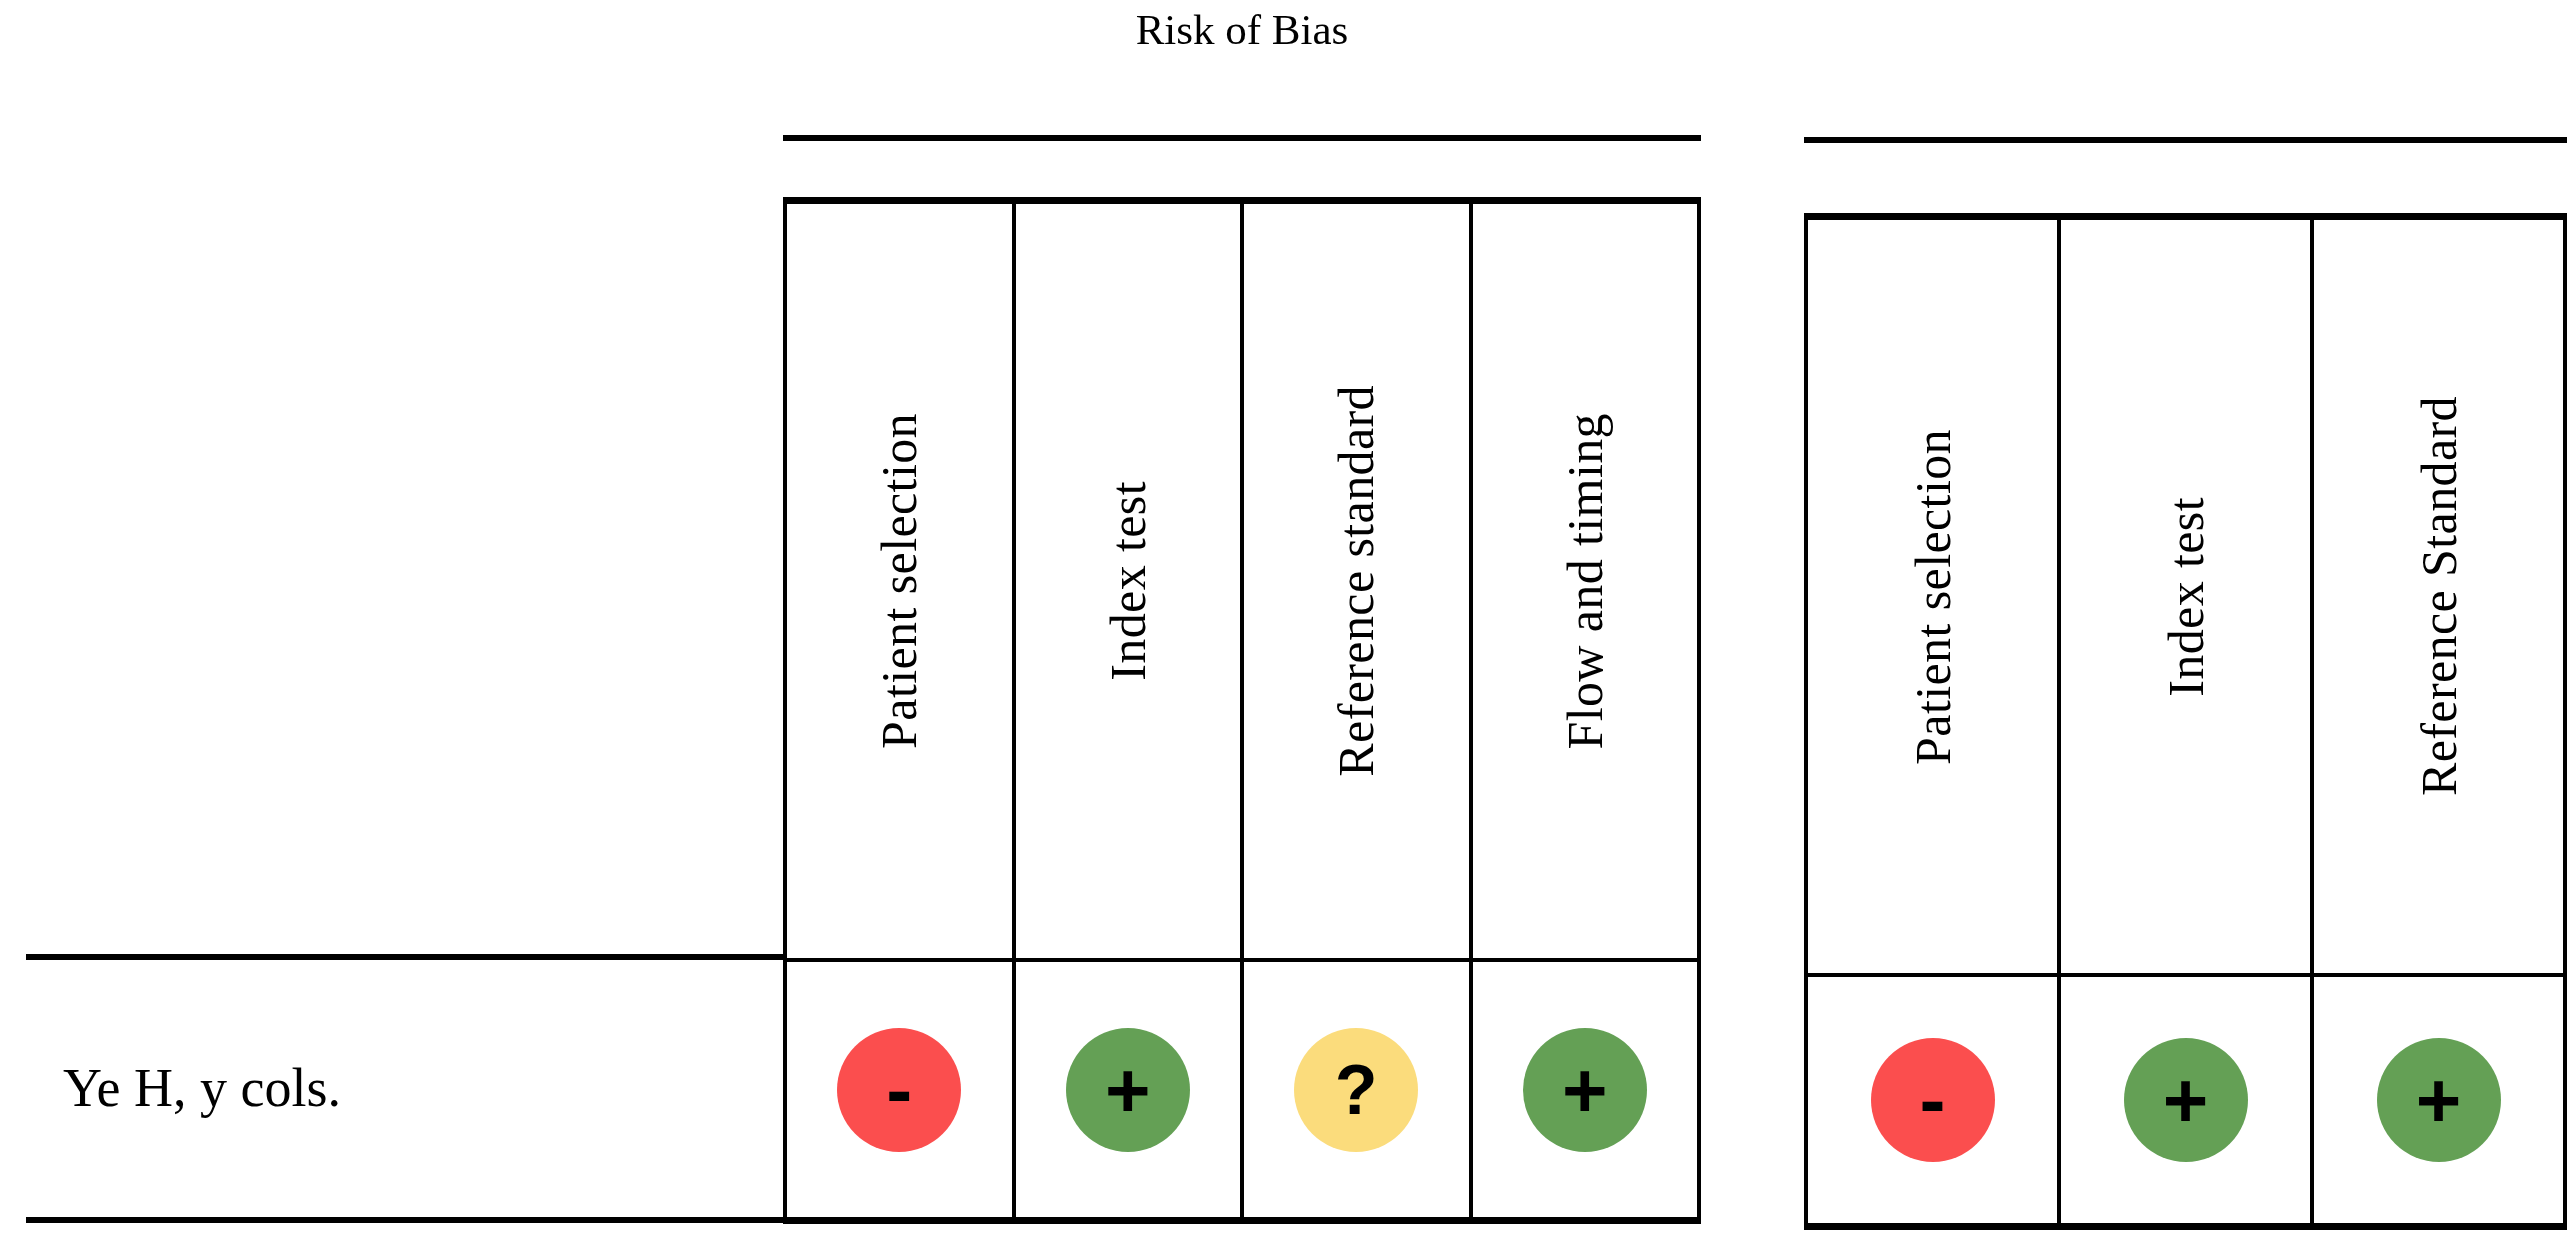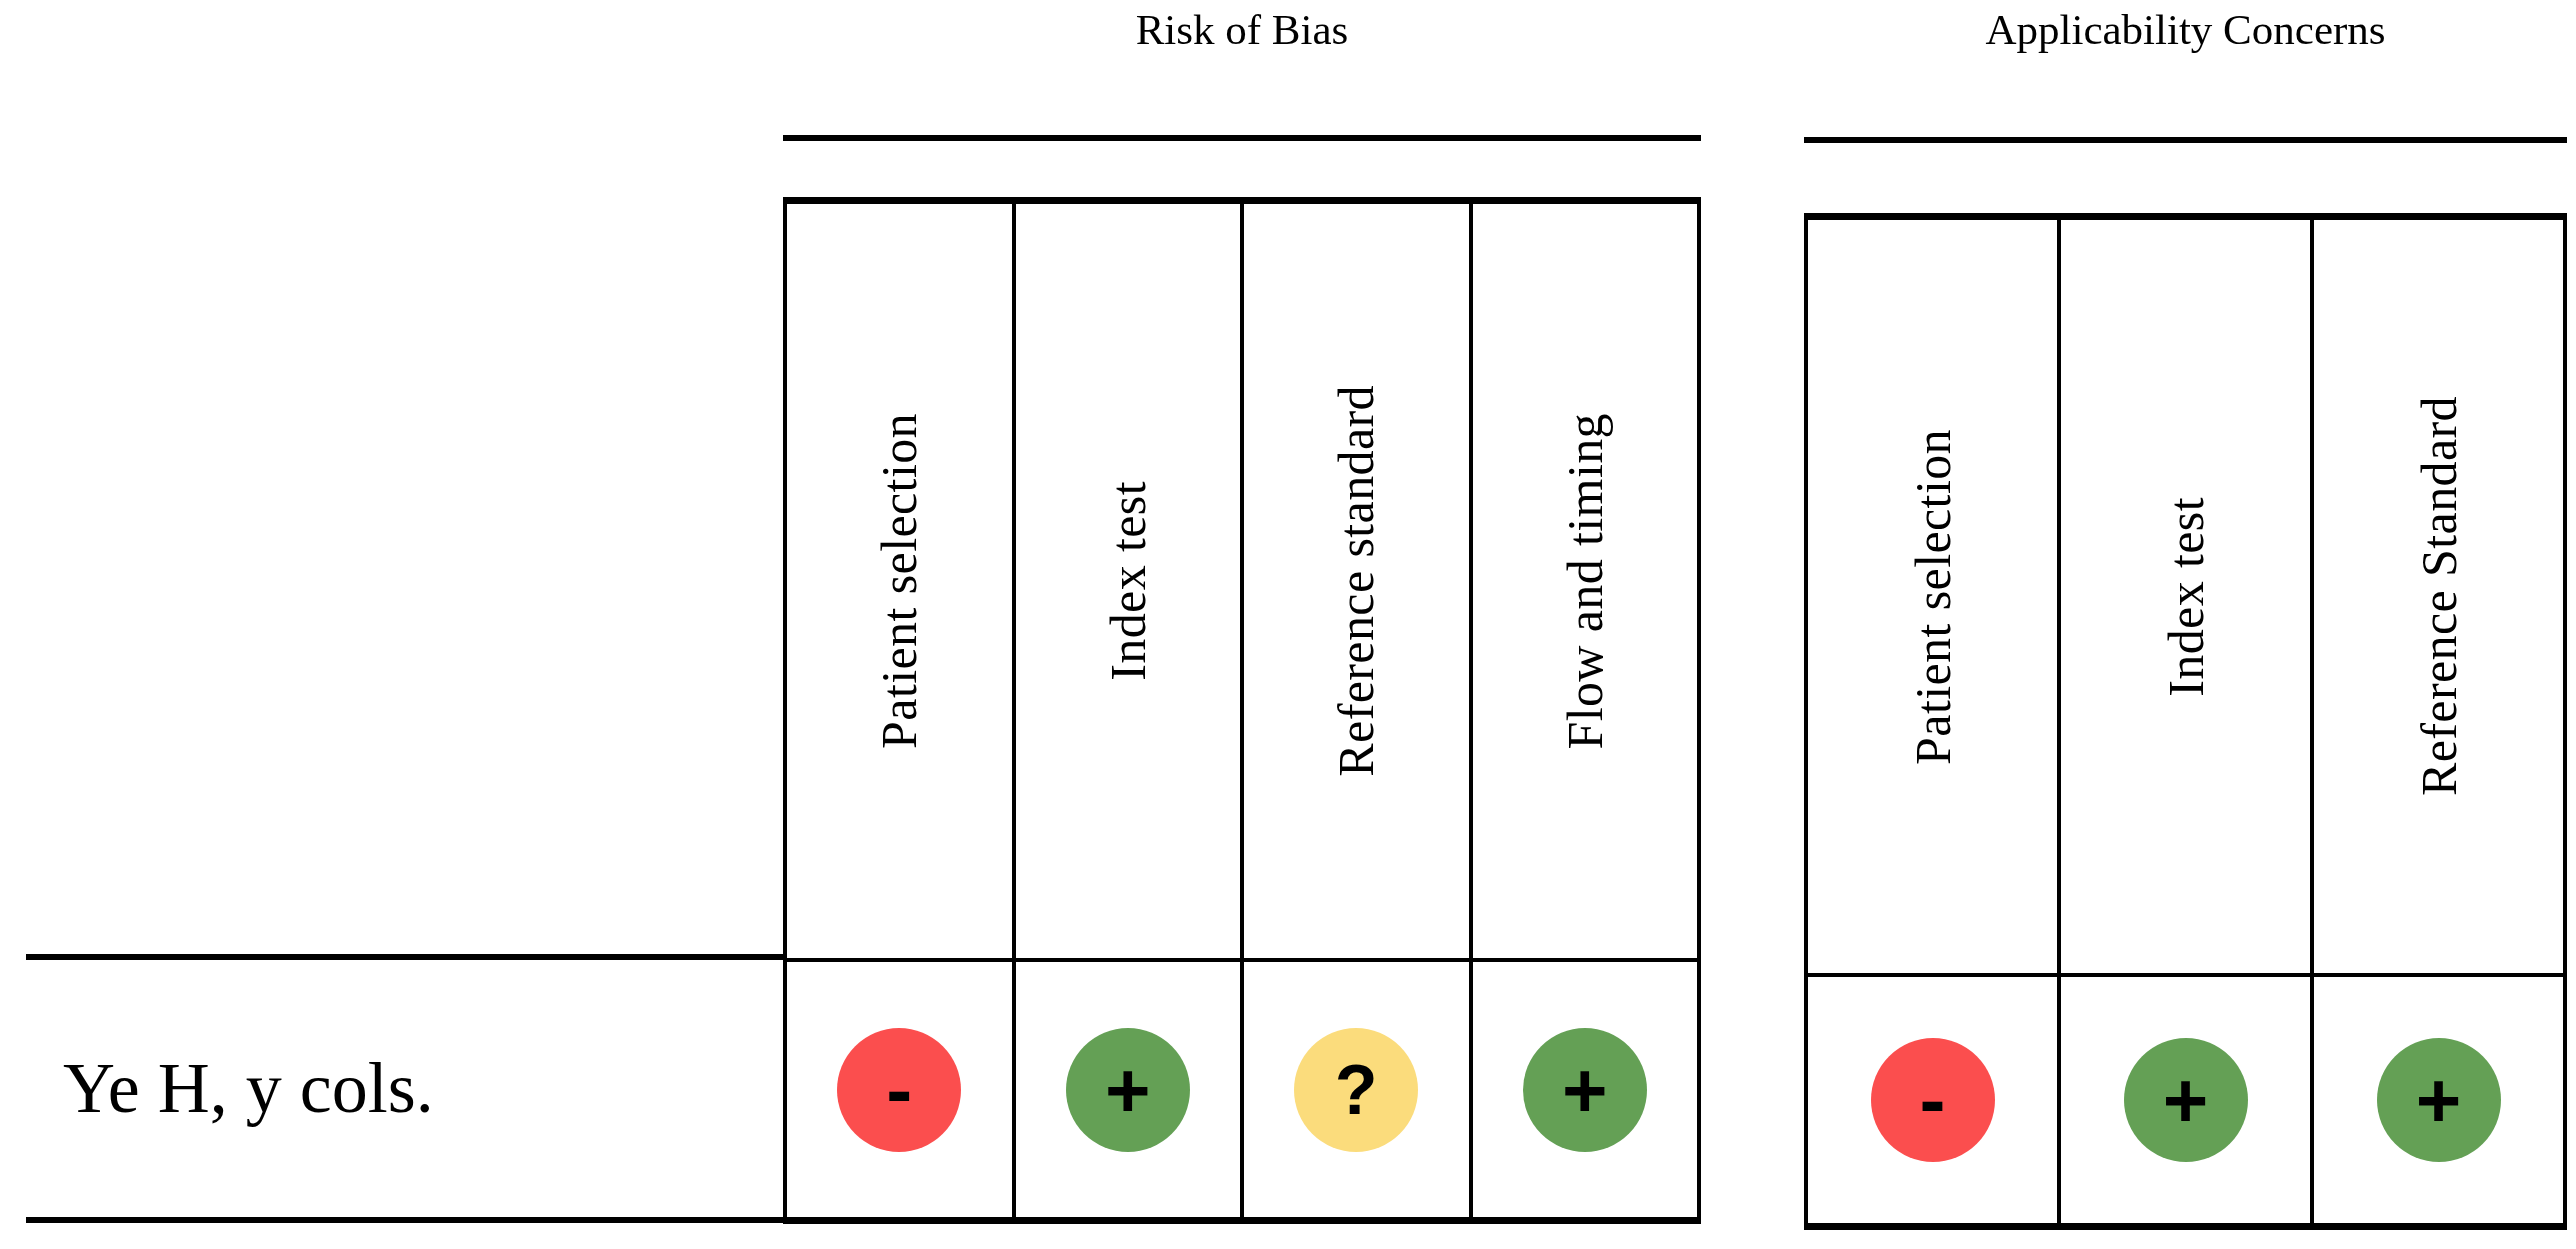--- a/index.html
+++ b/index.html
@@ -94,21 +94,21 @@
   #row-label {
     position: absolute;
     left: 26px;
     top: 956px;
     width: 757px;
     height: 264px;
     display: flex;
     align-items: center;
     padding-left: 37px;
     box-sizing: border-box;
-    font-size: 72px;
+    font-size: 54px;
     white-space: nowrap;
   }
 
   
   .row-rule {
     position: absolute;
     left: 26px;
     width: 757px;
     height: 5.7px;
     background: #000000;
@@ -136,21 +136,20 @@
   .bubble.sym-unclear { font-size: 70px; font-weight: 700; }
 </style>
 </head>
 <body>
 
 <div id="stage">
 
   <div class="group-title" id="rob-title">Risk of Bias</div>
   <div class="group-rule" id="rob-rule"></div>
 
-  <div class="group-title" id="app-title">Applicability Concerns</div>
   <div class="group-rule" id="app-rule"></div>
 
   <div class="row-rule" id="row-rule-top"></div>
   <div class="row-rule" id="row-rule-bottom"></div>
 
   <div id="row-label">Ye H, y cols.</div>
 
   <div class="grid" id="rob-grid">
     <div class="grid-head">
       <div class="hcell">

